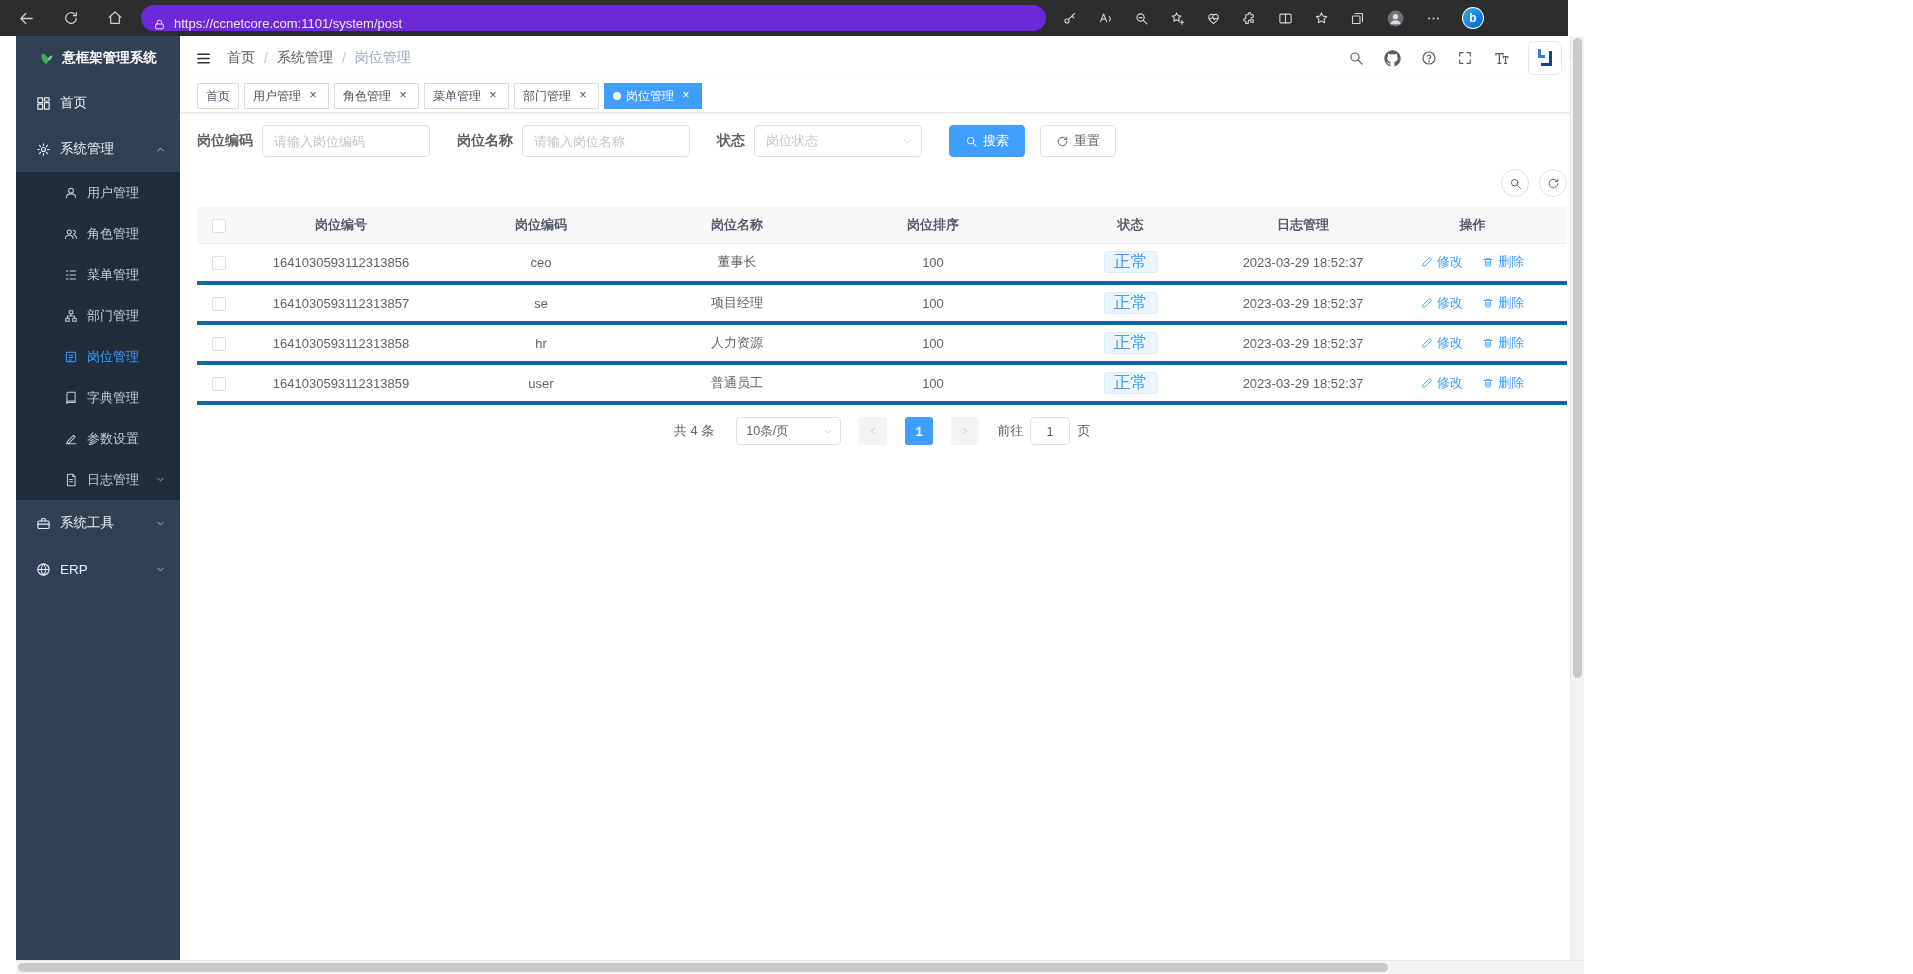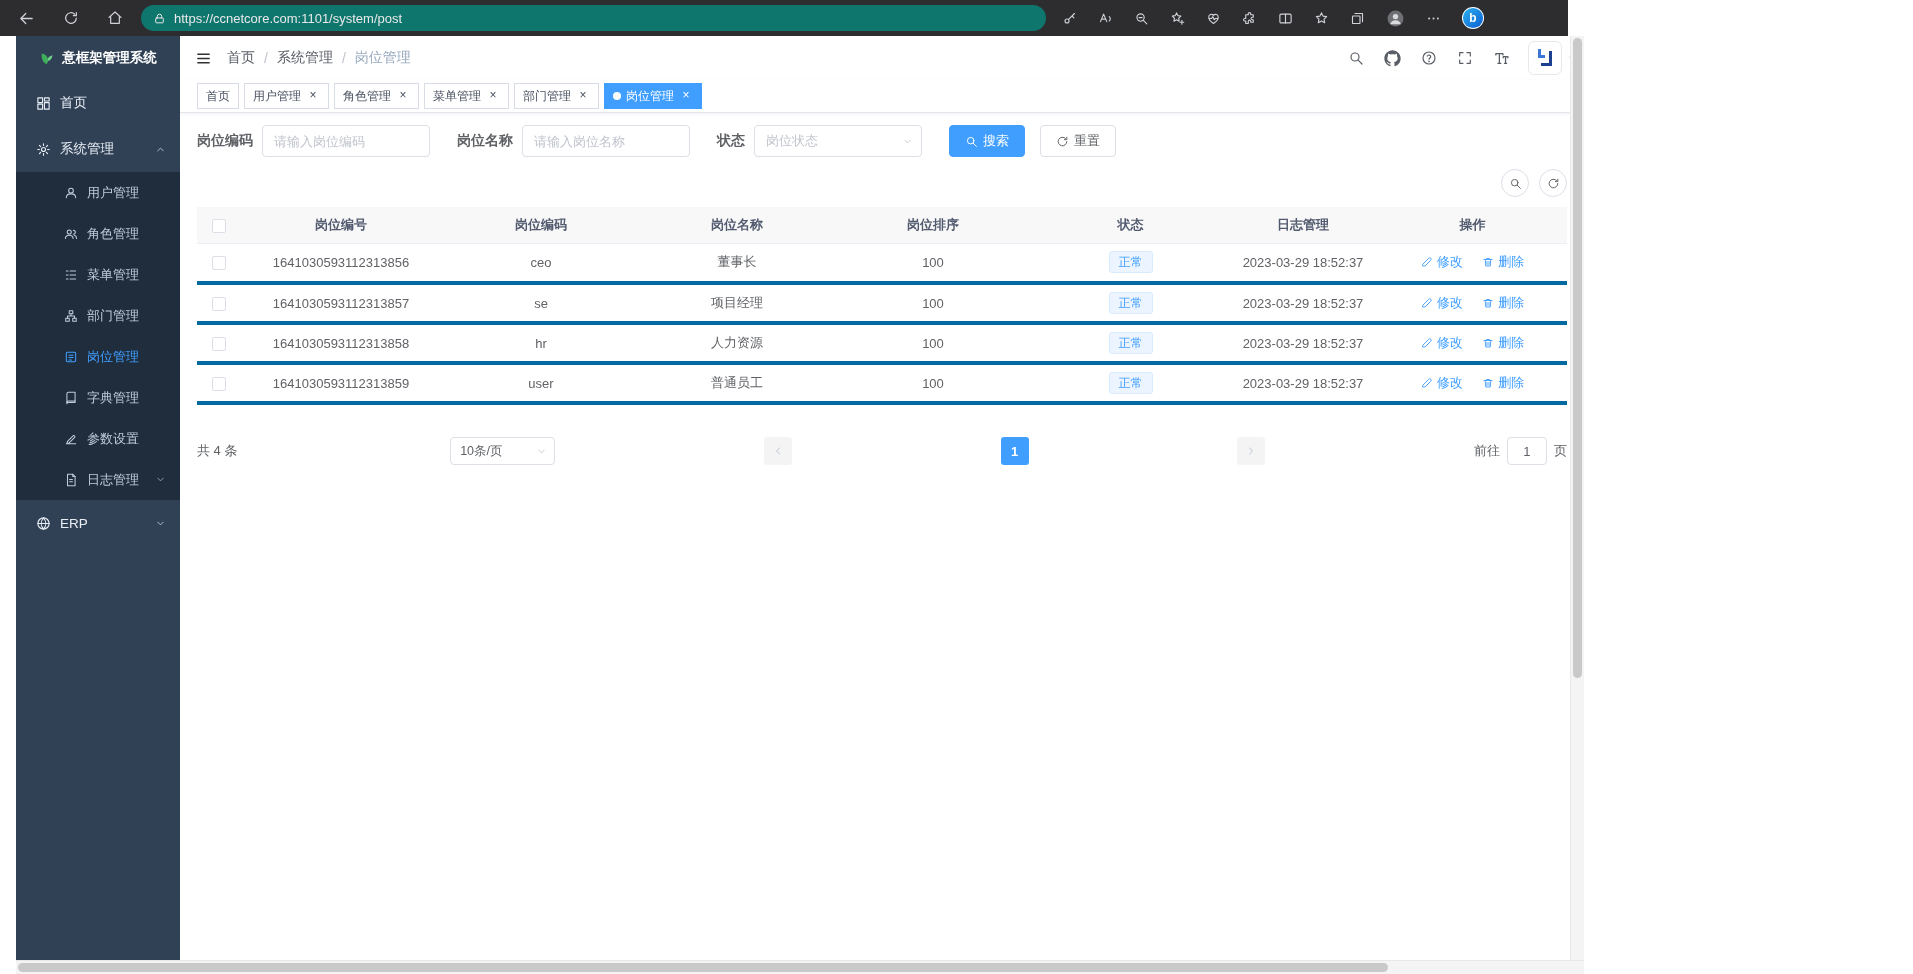--- a/index.html
+++ b/index.html
@@ -7,22 +7,22 @@
     font-family:"Liberation Sans","DejaVu Sans",sans-serif;font-size:14px;color:#606266}
   .stage{position:relative;width:1913px;height:974px;background:#fff}
   svg.si{fill:none;stroke:currentColor;stroke-width:1.8;stroke-linecap:round;stroke-linejoin:round}
   svg.fi{fill:currentColor;stroke:none}
 
   
   .chrome{position:absolute;left:0;top:0;width:1568px;height:36px;background:#2d2d30;
     display:flex;align-items:center;color:#cfd2d6}
   .chrome-left{display:flex;align-items:center;gap:28px;padding-left:18px}
   .chrome-btn{display:flex;align-items:center;cursor:pointer}
-  .addr{height:26px;width:905px;margin-left:18px;background:#0f766e;border-radius:13px;
-    display:flex;align-items:center;gap:8px;padding:0 12px;font-size:13px;color:#e9e9ea}
+  .addr{height:26px;width:905px;margin-left:18px;background:#6d28d9;border-radius:13px;
+    display:flex;align-items:flex-end;gap:8px;padding:0 12px;font-size:13px;color:#e9e9ea}
   .chrome-actions{display:flex;align-items:center;gap:21px;margin-left:16px}
   .bing{width:22px;height:22px;border-radius:50%;background:#fff;display:flex;align-items:center;justify-content:center}
 
   
   .window{position:absolute;left:16px;top:36px;width:1568px;height:938px;background:#fff;overflow:hidden}
 
   
   .hscroll{position:absolute;left:0;bottom:0;width:1568px;height:14px;background:#f4f4f4;border-top:1px solid #e8e8e8}
   .hscroll .thumb{position:absolute;left:2px;top:2px;width:1370px;height:9px;background:#c9c9c9;border-radius:5px}
   .vscroll{position:absolute;right:0;top:0;width:14px;height:924px;background:#f4f4f4;border-left:1px solid #e8e8e8}
@@ -91,26 +91,26 @@
   .toolbar-right{margin-left:auto;display:flex;align-items:center;gap:10px}
   .circle-btn{width:28px;height:28px;border-radius:50%;border:1px solid #dcdfe6;background:#fff;
     color:#606266;display:flex;align-items:center;justify-content:center;cursor:pointer}
 
   table.grid{width:1370px;border-collapse:collapse;table-layout:fixed;font-size:13px;color:#606266}
   .grid th{height:36px;background:#f8f8f9;color:#515a6e;font-weight:bold;text-align:center;
     border-bottom:1px solid #ebeef5;font-size:13px}
   .grid td{height:40px;text-align:center;border-bottom:4px solid #0369a1;background:#fff;white-space:nowrap;overflow:hidden}
   .cb{display:inline-block;width:14px;height:14px;border:1px solid #dcdfe6;border-radius:2px;
     background:#fff;vertical-align:middle;cursor:pointer}
-  .tag-status{display:inline-block;height:22px;line-height:20px;padding:0 9px;font-size:12px;
+  .tag-status{display:inline-block;height:22px;line-height:20px;padding:0 9px;font-size:17px;
     background:#ecf5ff;border:1px solid #d9ecff;color:#409eff;border-radius:3px}
   .oplink{display:inline-flex;align-items:center;gap:4px;color:#409eff;cursor:pointer;margin:0 8px;font-size:13px}
 
-  .pagination{display:flex;align-items:center;justify-content:space-between;gap:18px;
-    margin-top:32px;font-size:13px;color:#606266}
+  .pagination{display:flex;align-items:center;justify-content:center;gap:18px;
+    margin-top:12px;font-size:13px;color:#606266}
   .pg-total{margin-right:4px}
   .pg-select{position:relative;width:105px;height:28px;border:1px solid #dcdfe6;border-radius:4px;
     display:flex;align-items:center;padding:0 24px 0 9px;font-size:12.5px;color:#606266;cursor:pointer}
   .pg-select .chev{position:absolute;right:7px;color:#c0c4cc}
   .pg-btn{min-width:28px;height:28px;border-radius:3px;background:#f4f4f5;color:#b4bccc;
     display:flex;align-items:center;justify-content:center;cursor:pointer}
   .pg-btn.active{background:#409eff;color:#fff;font-weight:bold;cursor:default}
   .pg-goto{display:flex;align-items:center;gap:7px}
   .pg-input{width:40px;height:28px;border:1px solid #dcdfe6;border-radius:4px;text-align:center;
     font-size:13px;color:#606266;outline:none;font-family:inherit}
@@ -312,20 +312,30 @@
               <path d="M6 2h9l4 4v16H6z"></path>
               <path d="M15 2v4h4M9.5 11h5M9.5 15h5"></path>
             </svg>
           <span>日志管理</span>
           <svg class="si chev" width="11" height="11" viewBox="0 0 24 24">
               <path d="M6 9l6 6 6-6"></path>
             </svg>
         </div>
       </div>
 
+      <div class="s-item">
+        <svg class="si" width="15" height="15" viewBox="0 0 24 24">
+            <rect x="3" y="8" width="18" height="12" rx="2"></rect>
+            <path d="M9 8V5.5A1.5 1.5 0 0 1 10.5 4h3A1.5 1.5 0 0 1 15 5.5V8M3 13h18"></path>
+          </svg>
+        <span>系统工具</span>
+        <svg class="si chev" width="11" height="11" viewBox="0 0 24 24">
+            <path d="M6 9l6 6 6-6"></path>
+          </svg>
+      </div>
       <div class="s-item">
         <svg class="si" width="15" height="15" viewBox="0 0 24 24">
             <circle cx="12" cy="12" r="9"></circle>
             <path d="M3 12h18M12 3c-4.8 5.4-4.8 12.6 0 18 4.8-5.4 4.8-12.6 0-18z"></path>
           </svg>
         <span>ERP</span>
         <svg class="si chev" width="11" height="11" viewBox="0 0 24 24">
             <path d="M6 9l6 6 6-6"></path>
           </svg>
       </div>

